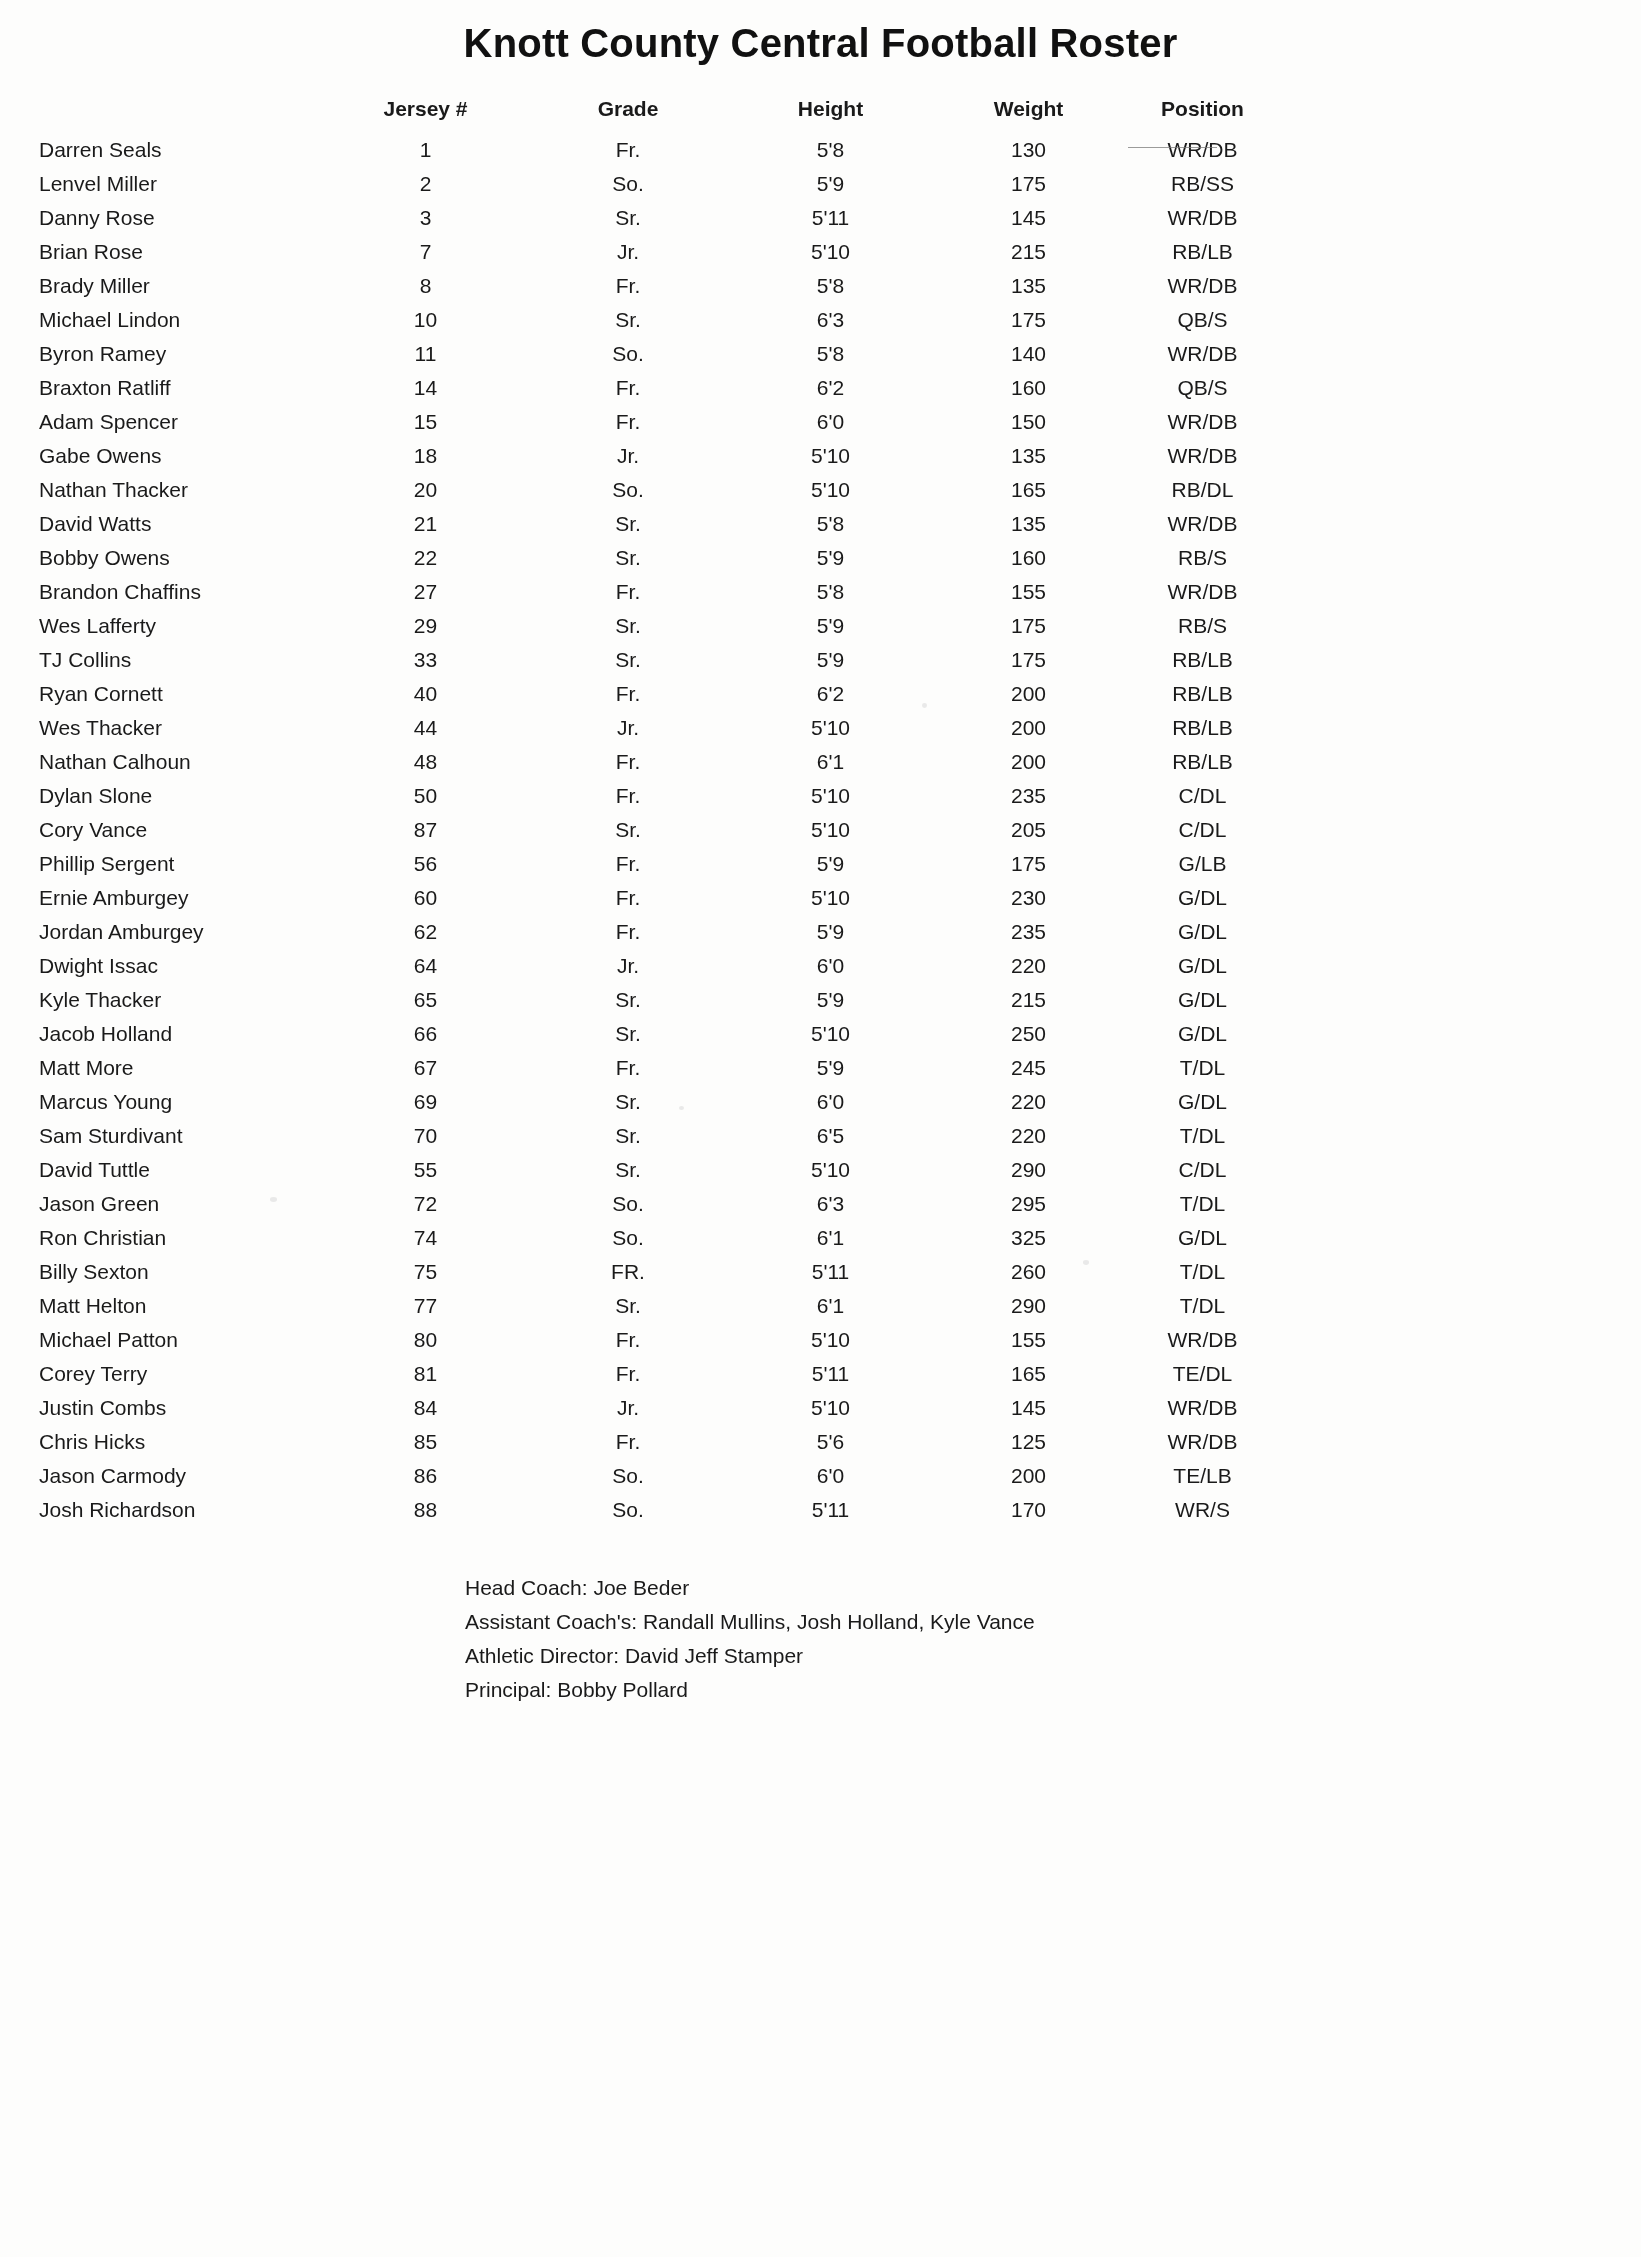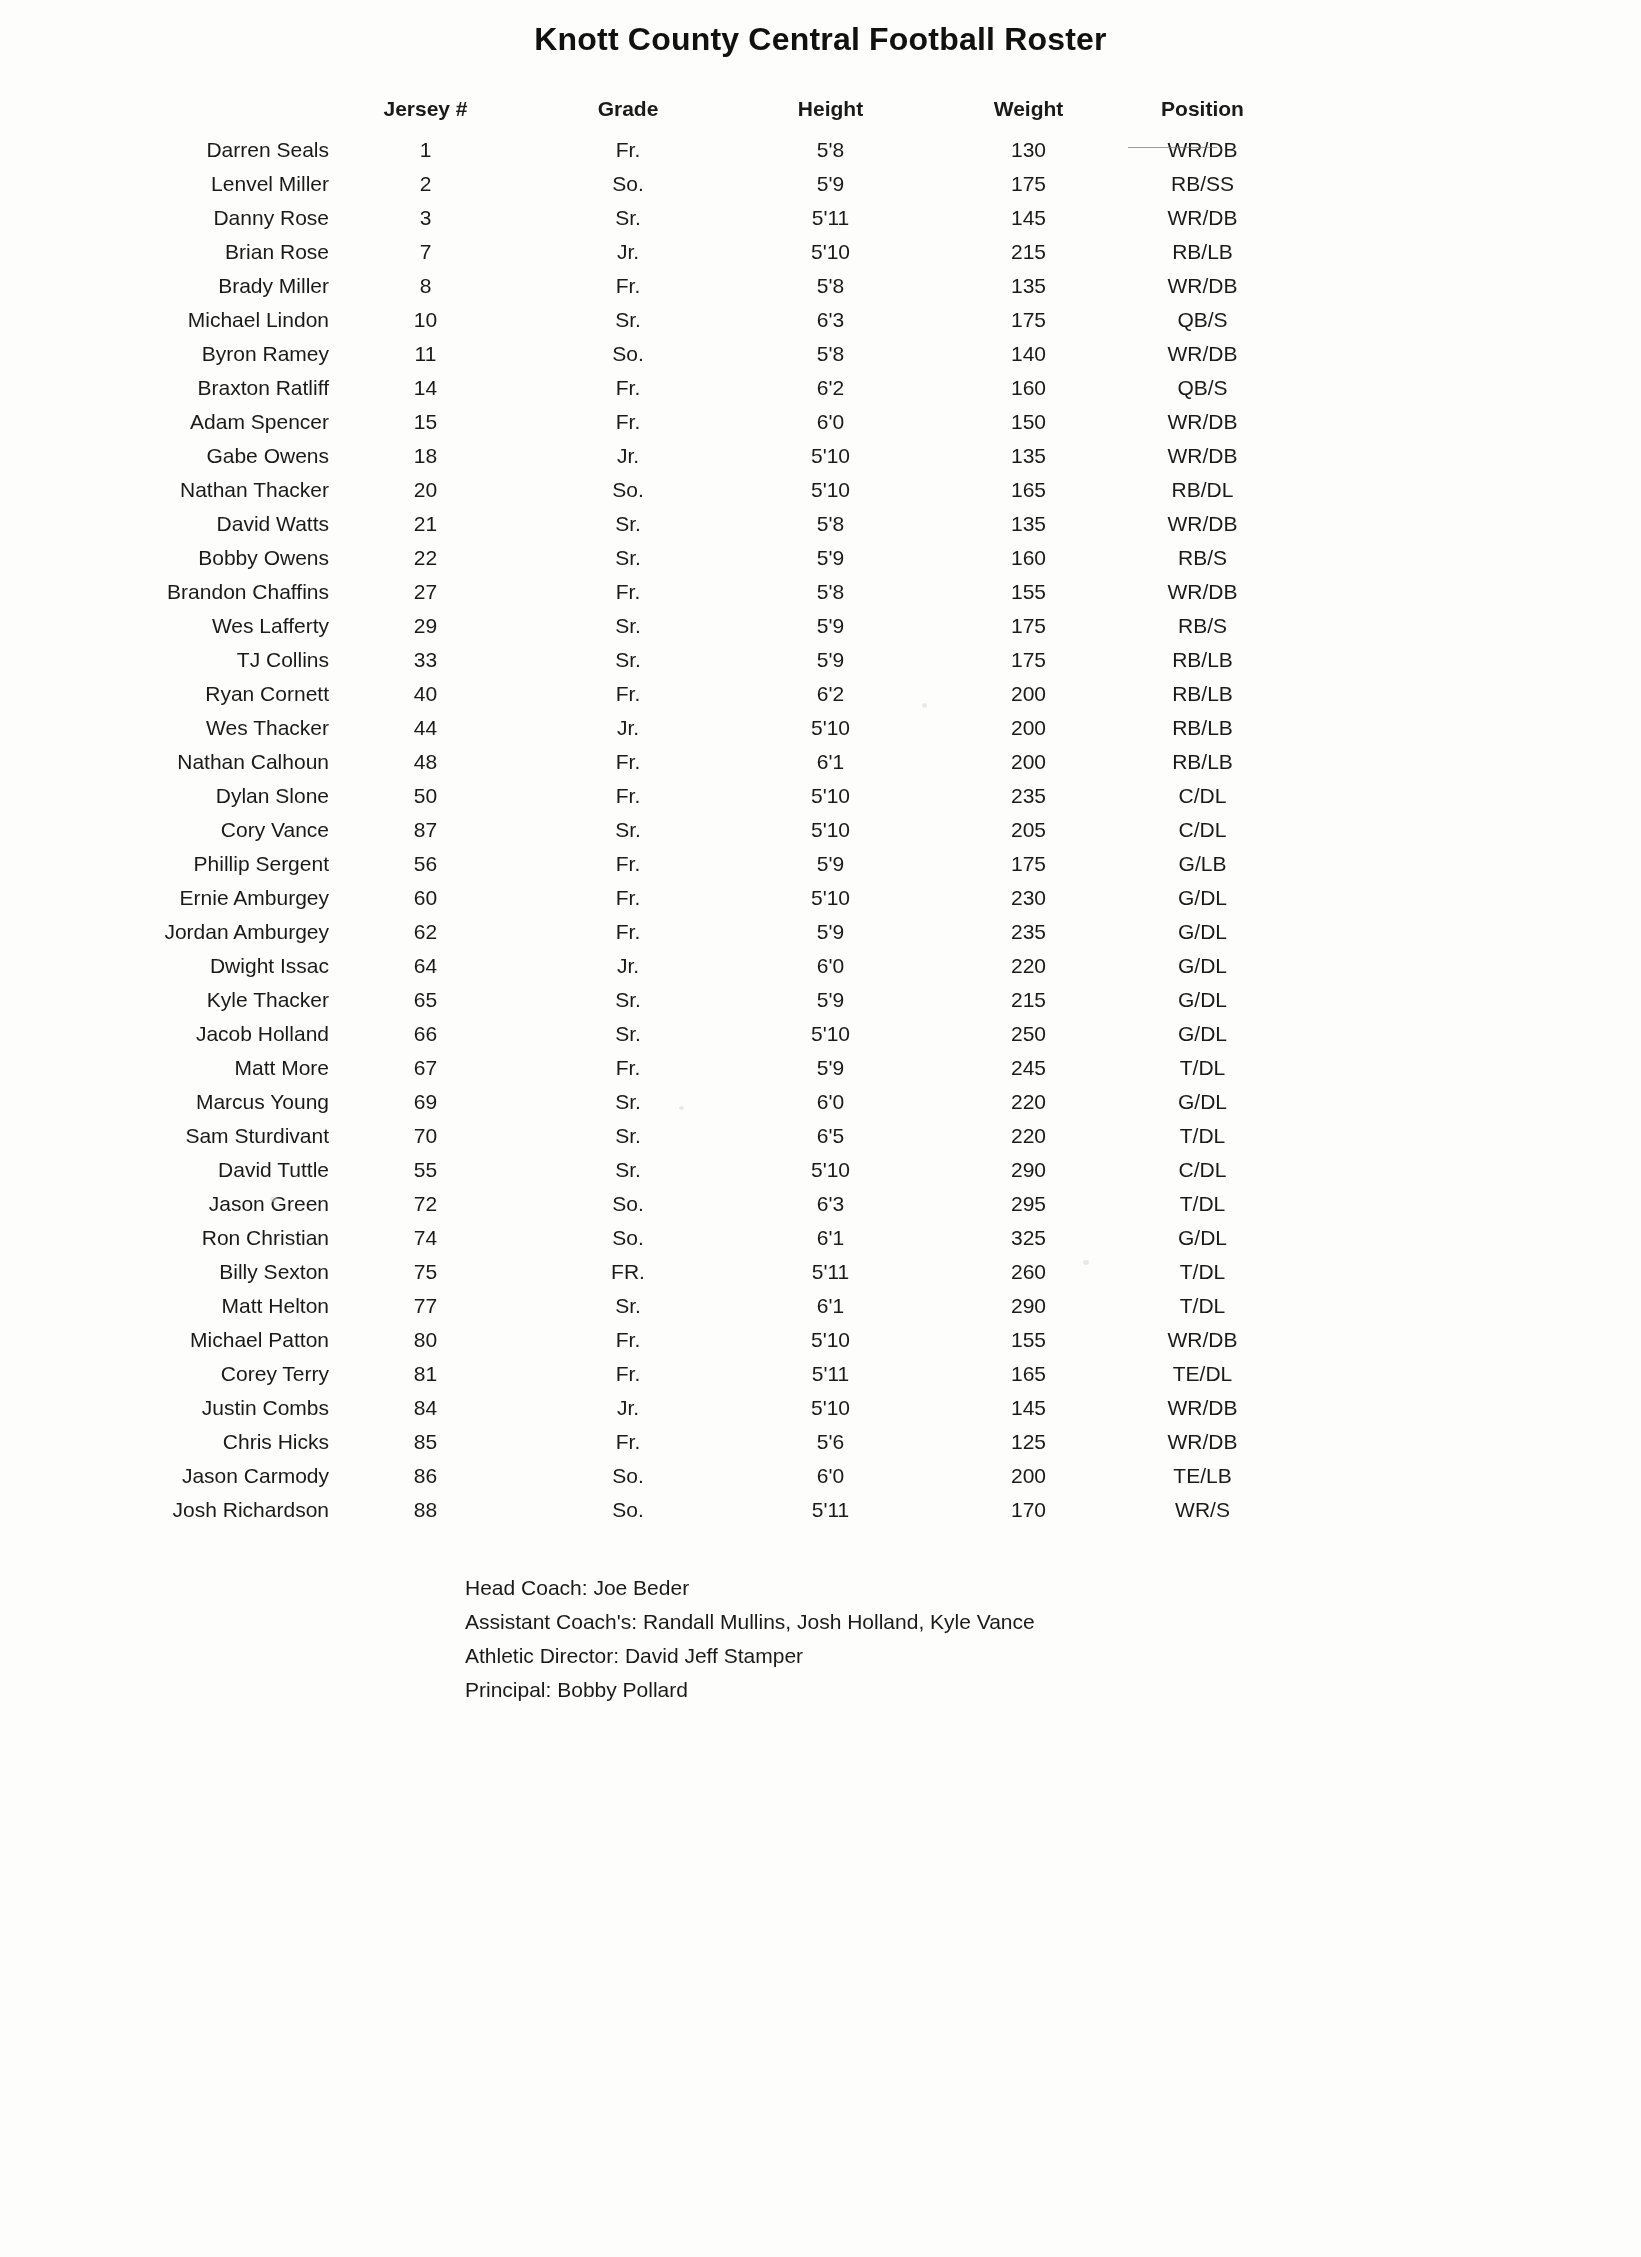--- a/index.html
+++ b/index.html
@@ -27,21 +27,21 @@
     top: 0;
     width: 1641px;
     height: 2257px;
   }
   .doc-title {
     position: absolute;
     top: 21px;
     left: 0;
     width: 1641px;
     text-align: center;
-    font-size: 32px;
+    font-size: 40px;
     font-weight: bold;
     letter-spacing: 0.2px;
     font-family: "Liberation Sans", sans-serif;
     color: #111;
   }
   .roster {
     position: absolute;
     left: 39px;
     top: 92px;
     width: 1236px;
@@ -65,21 +65,21 @@
     font-size: 21px;
     padding-bottom: 6.8px;
   }
   col.c-name   { width: 290px; }
   col.c-jersey { width: 193px; }
   col.c-grade  { width: 212px; }
   col.c-height { width: 193px; }
   col.c-weight { width: 203px; }
   col.c-pos    { width: 145px; }
 
-  td.name, th.name { text-align: right; padding-left: 9.7px; }
+  td.name, th.name { text-align: left; padding-left: 9.7px; }
   td.jersey, th.jersey,
   td.grade, th.grade,
   td.height, th.height,
   td.weight, th.weight,
   td.pos, th.pos { text-align: center; }
 
   th.name { text-align: left; }
 
   .staff {
     position: absolute;

